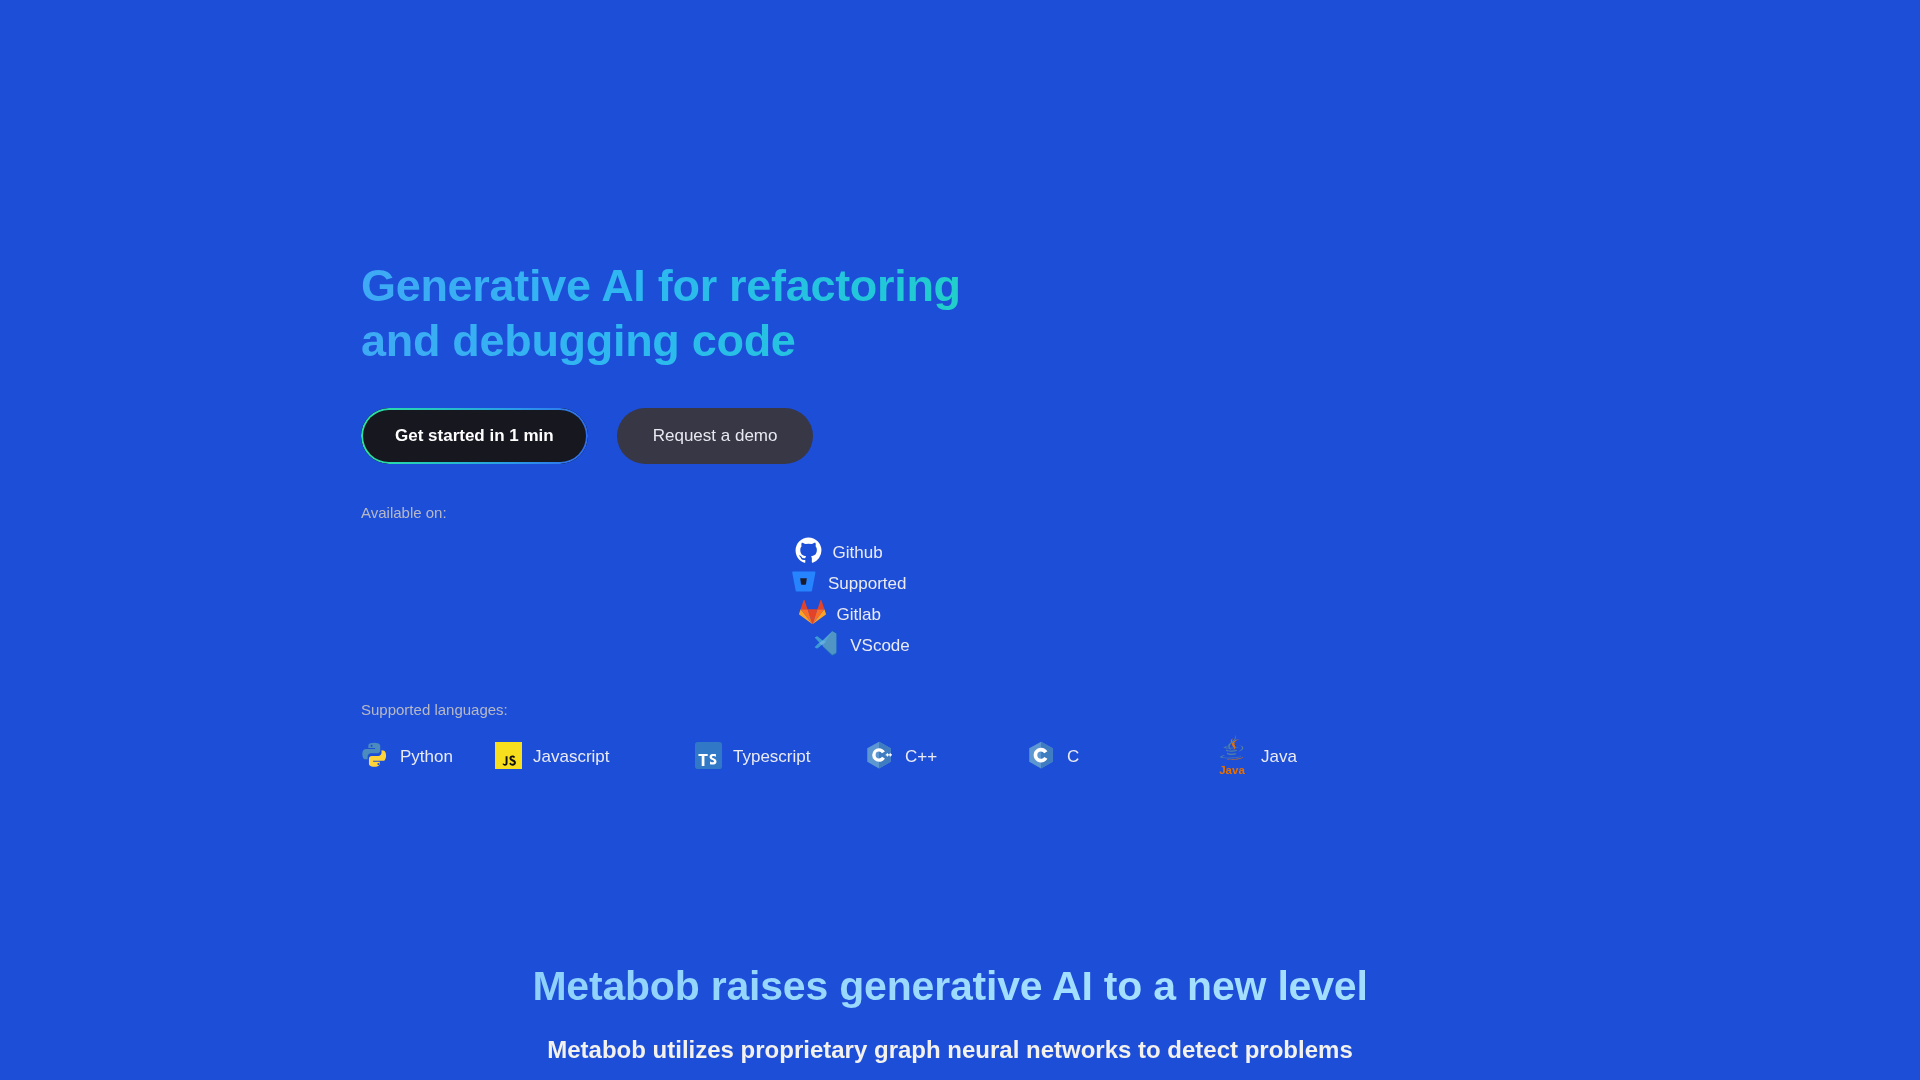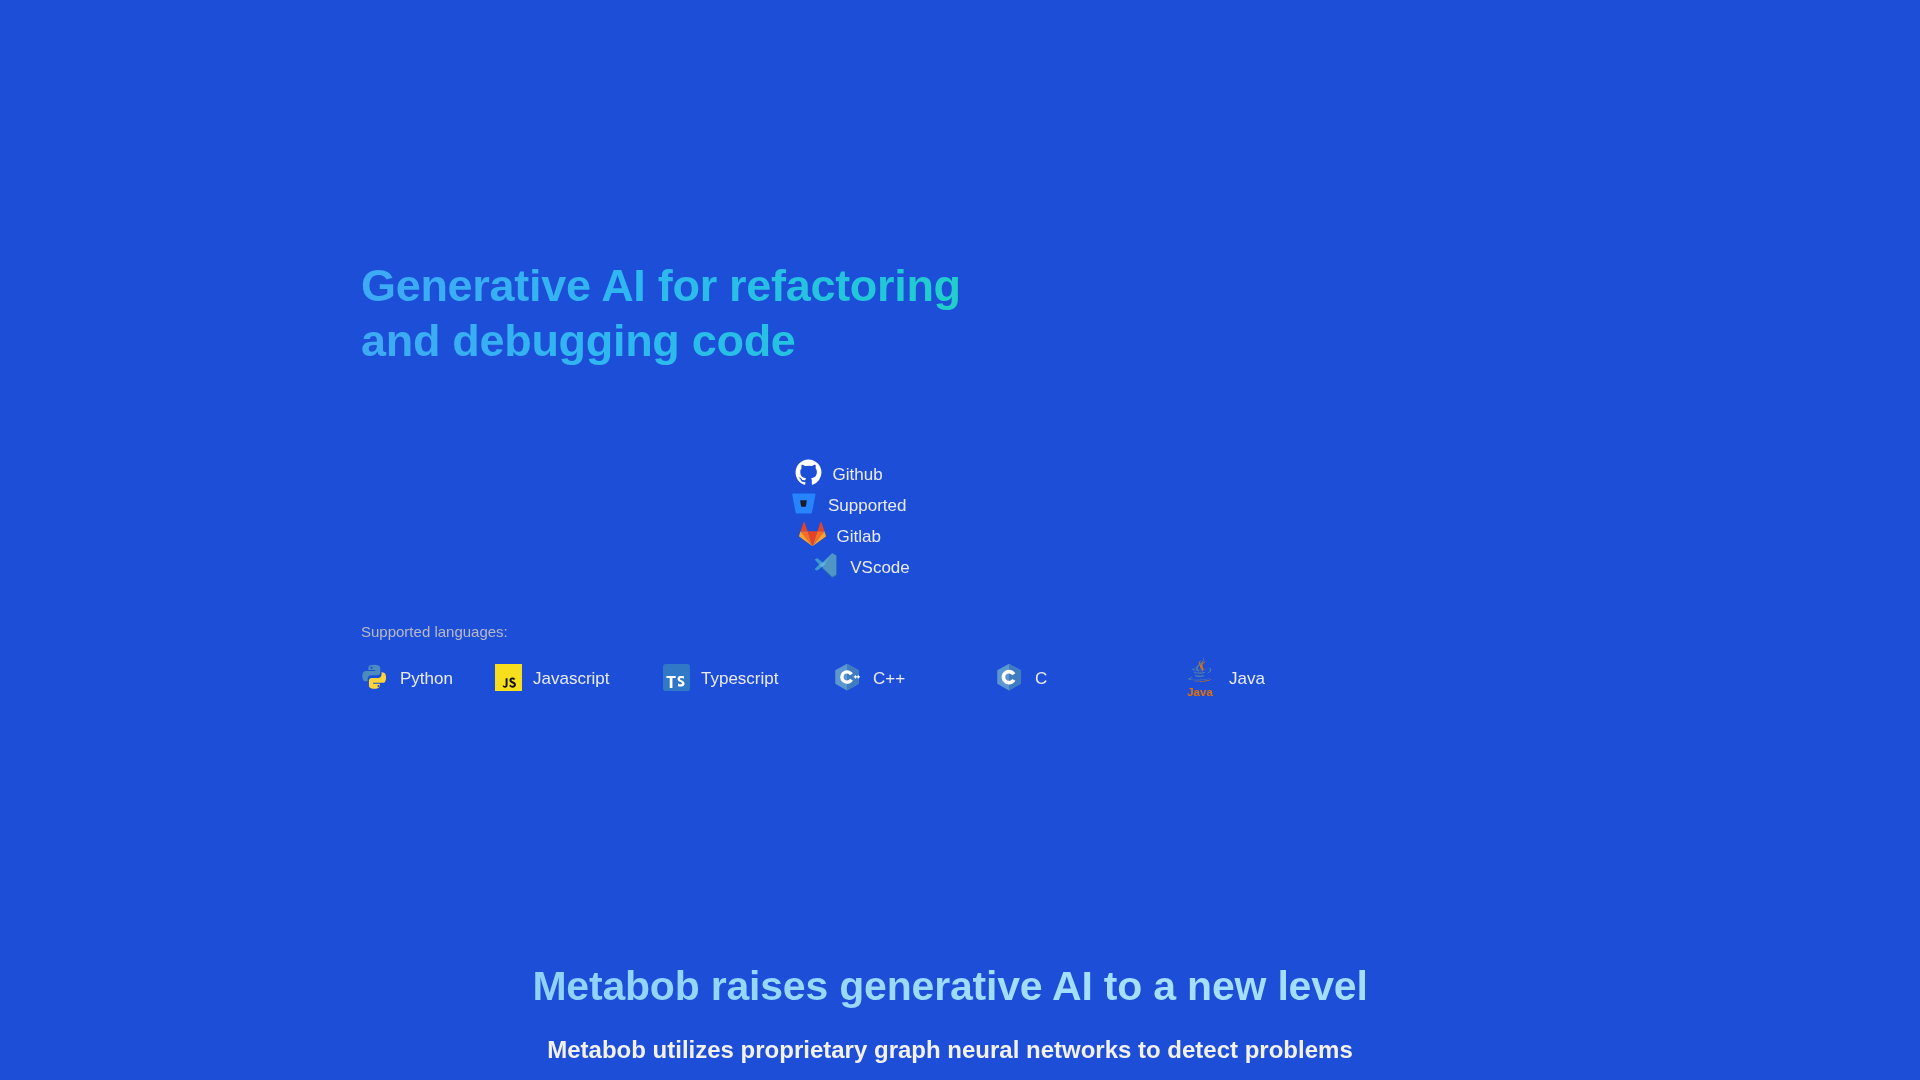--- a/index.html
+++ b/index.html
@@ -184,23 +184,30 @@
 
 <div class="page">
 
   <div class="hero">
 
     <h1 class="hero-title">Generative AI for refactoring
 and debugging code</h1>
 
 
     <div class="hero-actions">
+      <div class="btn btn-primary">
+        <span>Get started in 1 min</span>
+      </div>
+      <div class="btn btn-secondary">
+        <span>Request a demo</span>
+      </div>
     </div>
 
     <div class="group">
+      <div class="group-label">Available on:</div>
       <div class="platforms">
 
         <div class="platform" style="width:133px">
           <span class="icon">
             <svg width="27" height="27" viewBox="0 0 24 24">
                 <path fill="#ffffff" d="M12 .5A11.5 11.5 0 0 0 .5 12c0 5.08 3.29 9.39 7.86 10.91.58.1.79-.25.79-.56v-2c-3.2.7-3.88-1.54-3.88-1.54-.52-1.34-1.28-1.7-1.28-1.7-1.05-.72.08-.7.08-.7 1.16.08 1.77 1.19 1.77 1.19 1.03 1.77 2.7 1.26 3.36.96.1-.75.4-1.26.73-1.55-2.55-.29-5.24-1.28-5.24-5.7 0-1.26.45-2.29 1.19-3.09-.12-.3-.52-1.47.11-3.07 0 0 .97-.31 3.18 1.18a11 11 0 0 1 5.8 0c2.2-1.49 3.17-1.18 3.17-1.18.63 1.6.23 2.77.12 3.07.74.8 1.18 1.83 1.18 3.09 0 4.43-2.69 5.4-5.25 5.69.41.36.78 1.06.78 2.14v3.17c0 .31.21.67.8.56A11.5 11.5 0 0 0 23.5 12 11.5 11.5 0 0 0 12 .5z"></path>
               </svg>
           </span>
           <span class="plat-label">Github</span>
         </div>
@@ -252,21 +259,21 @@
         <div class="lang" style="width:134px">
           <span class="icon">
             <svg width="28" height="28" viewBox="0 0 24 24">
               <path fill="#4b8bbe" d="M11.9 1.5c-1.6 0-3 .15-4 .45-1.2.35-1.6 1.1-1.6 2.2v1.9h5.8v.8H4.2c-1.3 0-2.4.75-2.75 2.2-.4 1.65-.42 2.7 0 4.4.3 1.3 1.05 2.2 2.35 2.2h1.9v-2.4c0-1.45 1.3-2.75 2.8-2.75h5.7c1.25 0 2.3-1.03 2.3-2.28V4.15c0-1.2-1.05-2.1-2.3-2.3-.8-.13-1.6-.2-2.3-.35zM9 3.3a.88.88 0 1 1 0 1.75.88.88 0 0 1 0-1.75z"></path>
               <path fill="#ffd43b" d="M17.6 7.85v2.3c0 1.5-1.3 2.78-2.8 2.78H9.1c-1.25 0-2.3 1.05-2.3 2.3v4.3c0 1.2 1.05 1.9 2.3 2.25 1.5.43 2.9.5 4.7 0 1.15-.32 2.3-.97 2.3-2.25v-1.75h-5.7v-.8h8.5c1.3 0 1.8-.9 2.25-2.25.47-1.4.45-2.75 0-4.4-.33-1.3-.95-2.2-2.25-2.2zM14.9 18.9a.88.88 0 1 1 0 1.76.88.88 0 0 1 0-1.76z"></path>
             </svg>
           </span>
           <span class="lang-label">Python</span>
         </div>
 
-        <div class="lang" style="width:168px">
+        <div class="lang" style="width:200px">
           <span class="icon">
             <svg width="27" height="27" viewBox="0 0 24 24">
               <rect width="24" height="24" fill="#f7df1e"></rect>
               <path fill="#111111" d="M6.6 19.6c.42.77 1.1 1.4 2.3 1.4 1.32 0 2.24-.7 2.24-2.4v-5.9H9.43v5.88c0 .83-.34 1.05-.87 1.05-.55 0-.79-.38-1.05-.84zm6.08-.2c.55 1.07 1.66 1.6 2.98 1.6 1.72 0 2.93-.89 2.93-2.53 0-1.52-.87-2.2-2.41-2.86l-.45-.2c-.78-.34-1.11-.56-1.11-1.1 0-.44.33-.78.87-.78.52 0 .85.22 1.16.78l1.43-.92c-.6-1.06-1.44-1.46-2.59-1.46-1.62 0-2.66 1.03-2.66 2.4 0 1.48.87 2.18 2.18 2.74l.45.2c.83.36 1.33.58 1.33 1.2 0 .52-.48.9-1.24.9-.9 0-1.41-.47-1.8-1.11z"></path>
             </svg>
           </span>
           <span class="lang-label">Javascript</span>
         </div>
 
         <div class="lang" style="width:169px">

